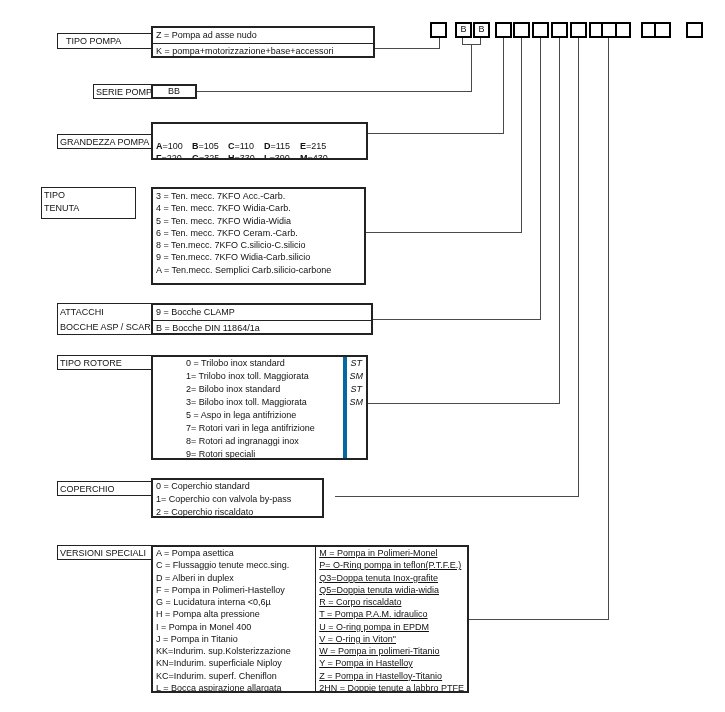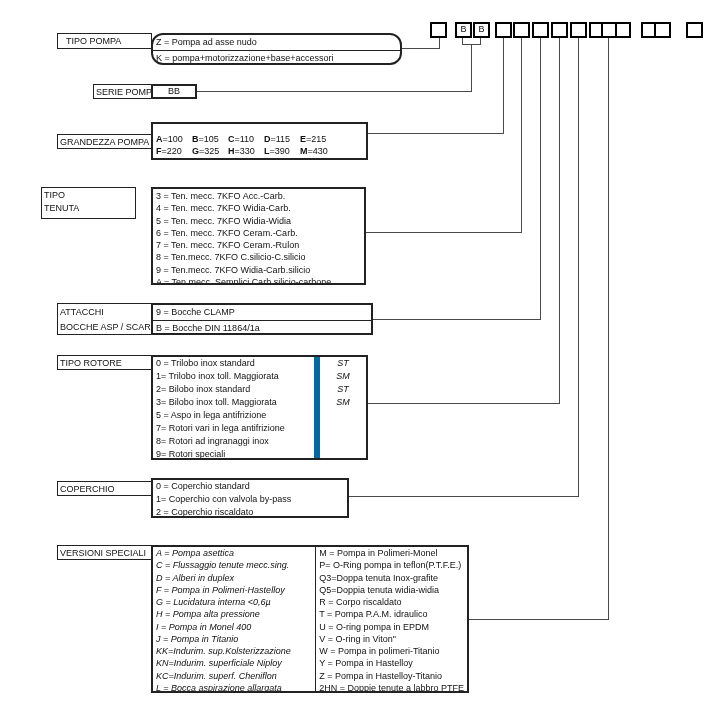--- a/index.html
+++ b/index.html
@@ -32,25 +32,25 @@
     width:14px; height:16px; border:2px solid #000; border-left:none;
     box-sizing:border-box; background:#fff;
   }
   .cellgroup .cell:first-child { border-left:2px solid #000; }
   .cellgroup.g2 .cell { width:15px; }
   .gc-row { line-height:12px; padding-left:3px; white-space:nowrap; }
   .gc-row .gcell { display:inline-block; width:36px; }
   .tworows .row { line-height:15px; }
   .t-rows .row { line-height:12.25px; }
   .rot-wrap, .vs-wrap { display:flex; height:100%; }
-  .rot-left { width:161px; border-right:6px solid #0369a1; }
+  .rot-left { width:161px; border-right:4px solid #0369a1;margin-left:30px; }
   .rot-right { flex:1; text-align:center;font-style:italic; }
   .rot-left .row, .rot-right .row { line-height:13px; }
-  .vs-left { width:176px; border-right:1px solid #222;font-style:italic; }
-  .vs-right { flex:1; }
+  .vs-left { width:176px; border-right:1px solid #222; }
+  .vs-right { flex:1;text-decoration:underline; }
   .vs-left .row, .vs-right .row { line-height:12.25px; }
   .cop-rows .row { line-height:13px; }
   b { font-weight:bold; }
 </style>
 </head>
 <body>
 
 <div class="canvas">
 
   <div class="codebox" style="left:430px; top:22px;"></div>
@@ -97,34 +97,34 @@
   <div class="hline" style="left:367px; top:403px; width:193px;"></div>
 
   <div class="vline" style="left:578px; top:38px; height:458px;"></div>
   <div class="hline" style="left:335px; top:496px; width:244px;"></div>
 
   <div class="vline" style="left:608px; top:38px; height:581px;"></div>
   <div class="hline" style="left:468px; top:619px; width:141px;"></div>
 
   <div>
     <div class="lbl" style="left:57px; top:33px; width:95px; height:16px;padding-left:8px;">TIPO POMPA</div>
-    <div class="vbox tworows" style="left:151px; top:33px; width:251px; height:32px;border-radius:12px;">
+    <div class="vbox tworows" style="left:151px; top:26px; width:224px; height:32px;">
       <div class="row divider">Z = Pompa ad asse nudo</div>
       <div class="row">K = pompa+motorizzazione+base+accessori</div>
     </div>
   </div>
 
   <div>
     <div class="lbl" style="left:57px; top:84px; width:95px; height:15px;margin-left:36px;">SERIE POMPA</div>
     <div class="vbox" style="left:151px; top:84px; width:46px; height:15px; text-align:center; line-height:11px;">BB</div>
   </div>
 
   <div>
     <div class="lbl" style="left:57px; top:134px; width:95px; height:15px;">GRANDEZZA POMPA</div>
-    <div class="vbox" style="left:151px; top:122px; width:217px; height:38px; padding-top:9px;">
+    <div class="vbox" style="left:151px; top:122px; width:217px; height:38px; padding-top:16px;">
       <div class="gc-row">
         <span class="gcell"><b>A</b><span>=100</span></span><span class="gcell"><b>B</b><span>=105</span></span><span class="gcell"><b>C</b><span>=110</span></span><span class="gcell"><b>D</b><span>=115</span></span><span class="gcell"><b>E</b><span>=215</span></span>
       </div>
       <div class="gc-row">
         <span class="gcell"><b>F</b><span>=220</span></span><span class="gcell"><b>G</b><span>=325</span></span><span class="gcell"><b>H</b><span>=330</span></span><span class="gcell"><b>L</b><span>=390</span></span><span class="gcell"><b>M</b><span>=430</span></span>
       </div>
       <div class="gc-row">
         <span class="gcell"><b>N</b><span>=440</span></span><span class="gcell"><b>P</b><span>=470</span></span><span class="gcell"><b>Q</b><span>=490</span></span>
       </div>
     </div>
@@ -133,21 +133,20 @@
   <div>
     <div class="lbl two" style="left:41px; top:187px; width:95px; height:32px;">
       <div>TIPO</div>
       <div>TENUTA</div>
     </div>
     <div class="vbox t-rows" style="left:151px; top:187px; width:215px; height:98px; padding-top:1px;">
       <div class="row">3 = Ten. mecc. 7KFO Acc.-Carb.</div>
       <div class="row">4 = Ten. mecc. 7KFO Widia-Carb.</div>
       <div class="row">5 = Ten. mecc. 7KFO Widia-Widia</div>
       <div class="row">6 = Ten. mecc. 7KFO Ceram.-Carb.</div>
-      <div class="row">7 = Ten. mecc. 7KFO Ceram.-Rulon</div>
       <div class="row">8 = Ten.mecc. 7KFO C.silicio-C.silicio</div>
       <div class="row">9 = Ten.mecc. 7KFO Widia-Carb.silicio</div>
       <div class="row">A = Ten.mecc. Semplici Carb.silicio-carbone</div>
     </div>
   </div>
 
   <div>
     <div class="lbl" style="left:57px; top:303px; width:95px; height:32px; line-height:15px;">
       <div>ATTACCHI</div>
       <div>BOCCHE ASP / SCAR.</div>
@@ -181,21 +180,21 @@
           <div class="row"></div>
           <div class="row"></div>
           <div class="row"></div>
         </div>
       </div>
     </div>
   </div>
 
   <div>
     <div class="lbl" style="left:57px; top:481px; width:115px; height:15px;">COPERCHIO</div>
-    <div class="vbox cop-rows" style="left:151px; top:478px; width:198px; height:40px;">
+    <div class="vbox cop-rows" style="left:151px; top:478px; width:173px; height:40px;">
       <div class="row">0 = Coperchio standard</div>
       <div class="row">1= Coperchio con valvola by-pass</div>
       <div class="row">2 = Coperchio riscaldato</div>
     </div>
   </div>
 
   <div>
     <div class="lbl" style="left:57px; top:545px; width:95px; height:15px;">VERSIONI SPECIALI</div>
     <div class="vbox" style="left:151px; top:545px; width:318px; height:148px;">
       <div class="vs-wrap">

